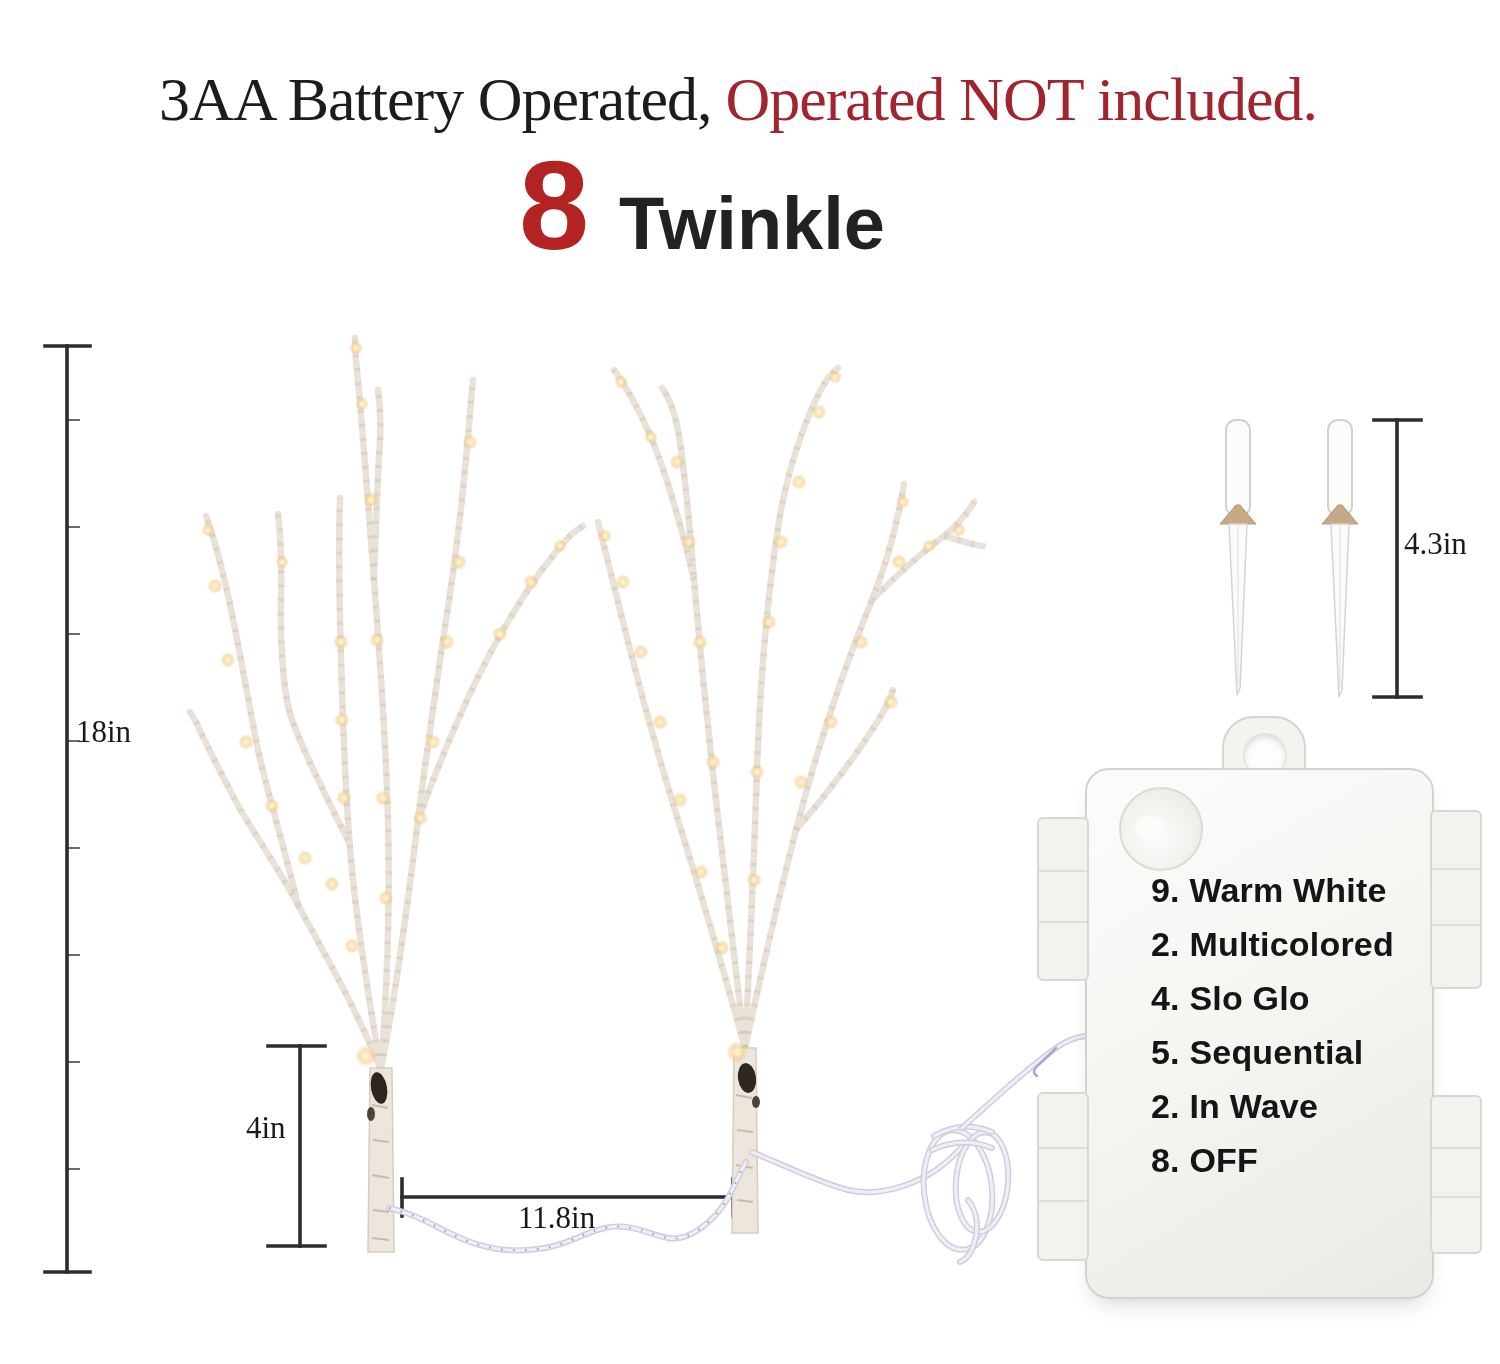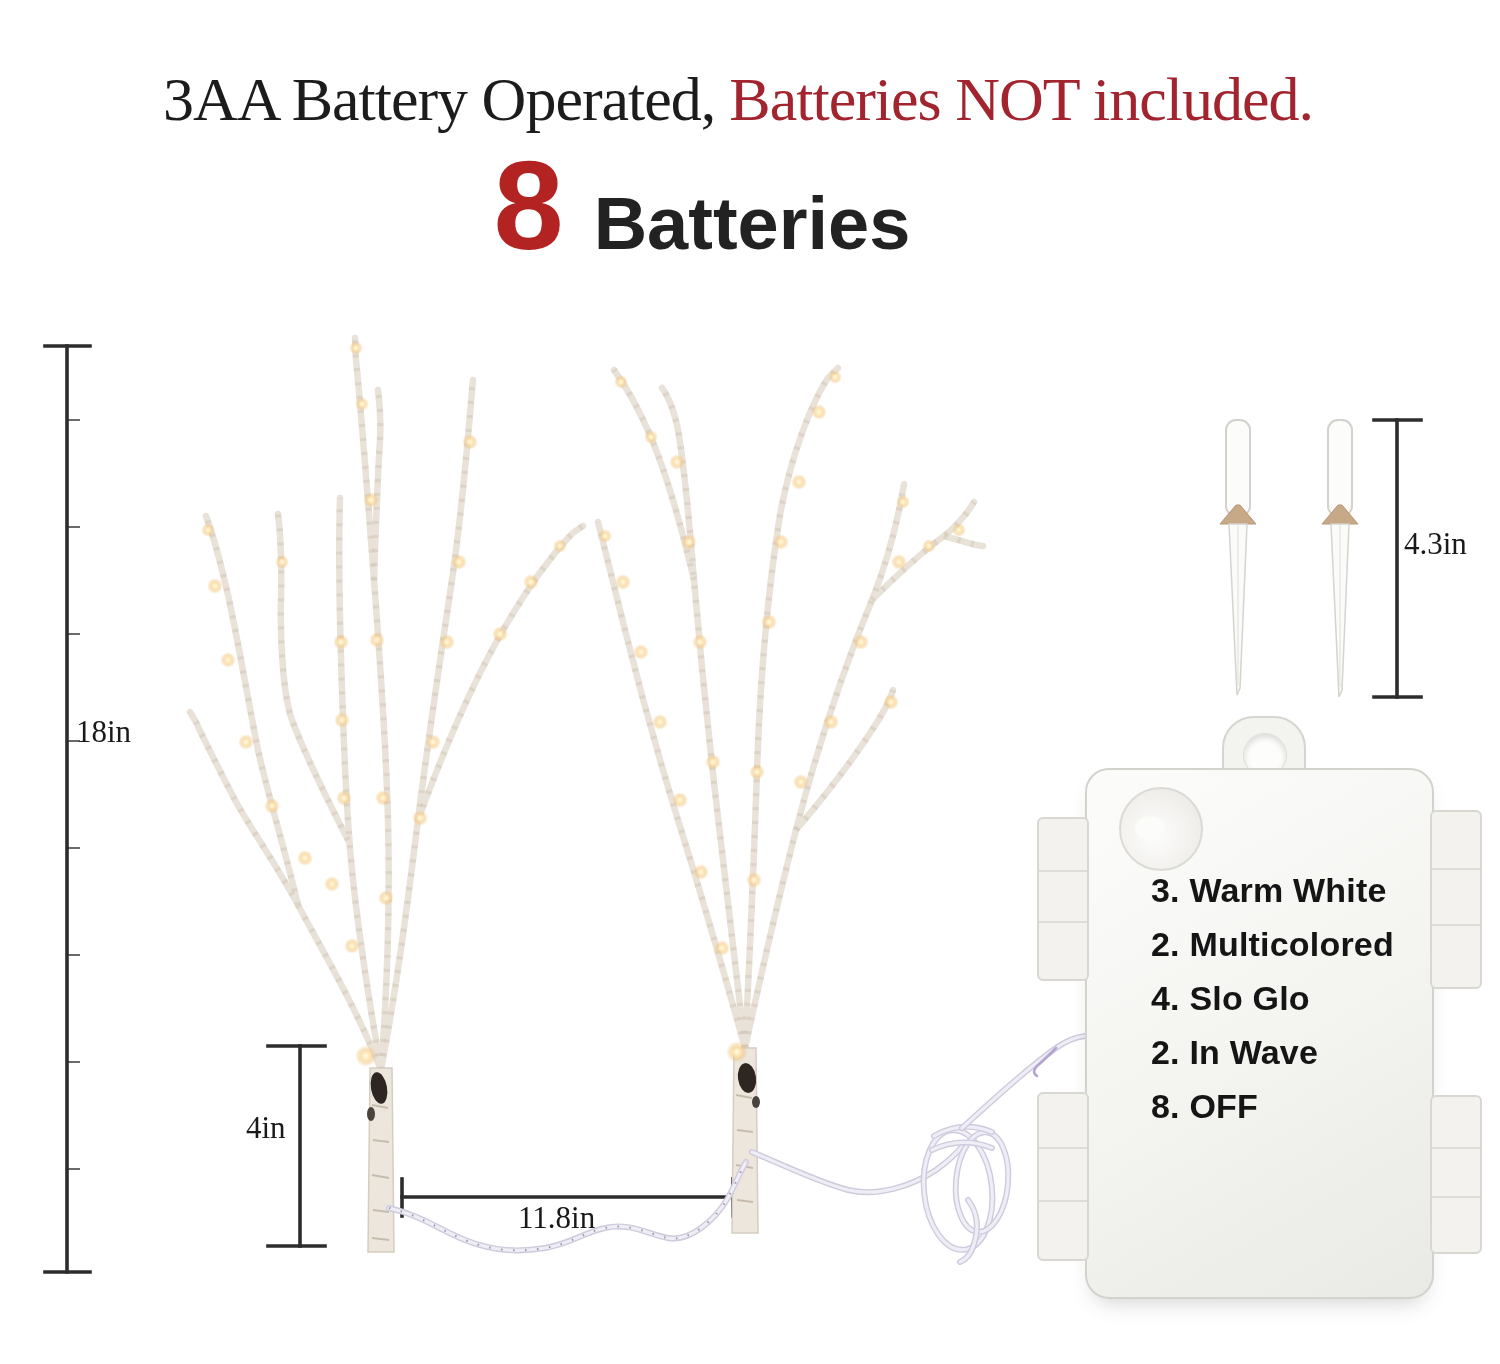--- a/index.html
+++ b/index.html
@@ -72,26 +72,26 @@
   #clipLB{top:322px;height:165px;}
   #clipRA{top:40px;height:175px;}
   #clipRB{top:325px;height:155px;}
 </style>
 </head>
 <body>
 
 <div class="stage">
 
   <div class="title-row">
-    <span>3AA Battery Operated,</span><span class="title-red">Batteries NOT included.</span>
+    <span>3AA Battery Operated,</span><span class="title-red">Operated NOT included.</span>
   </div>
 
   <div class="heading-row">
     <span class="heading-number">8</span>
-    <span class="heading-label">Batteries</span>
+    <span class="heading-label">Twinkle</span>
   </div>
 
   <svg class="scene" width="1500" height="1364" viewBox="0 0 1500 1364">
     <defs>
       <radialGradient id="glow">
         <stop offset="0%" stop-color="#fffbe9" stop-opacity="1"></stop>
         <stop offset="30%" stop-color="#ffe9b8" stop-opacity="0.95"></stop>
         <stop offset="65%" stop-color="#f2c57f" stop-opacity="0.5"></stop>
         <stop offset="100%" stop-color="#f2c57f" stop-opacity="0"></stop>
       </radialGradient>
@@ -322,21 +322,22 @@
 
   <div class="bbox">
     <div class="clip l" id="clipLA"></div>
     <div class="clip l" id="clipLB"></div>
     <div class="clip r" id="clipRA"></div>
     <div class="clip r" id="clipRB"></div>
     <div class="btn">
       <div class="btn-hl"></div>
     </div>
     <div class="fn-list">
-      <div>3. Warm White</div>
+      <div>9. Warm White</div>
       <div>2. Multicolored</div>
       <div>4. Slo Glo</div>
+      <div>5. Sequential</div>
       <div>2. In Wave</div>
       <div>8. OFF</div>
     </div>
   </div>
 
 </div>
 
 </body></html>

